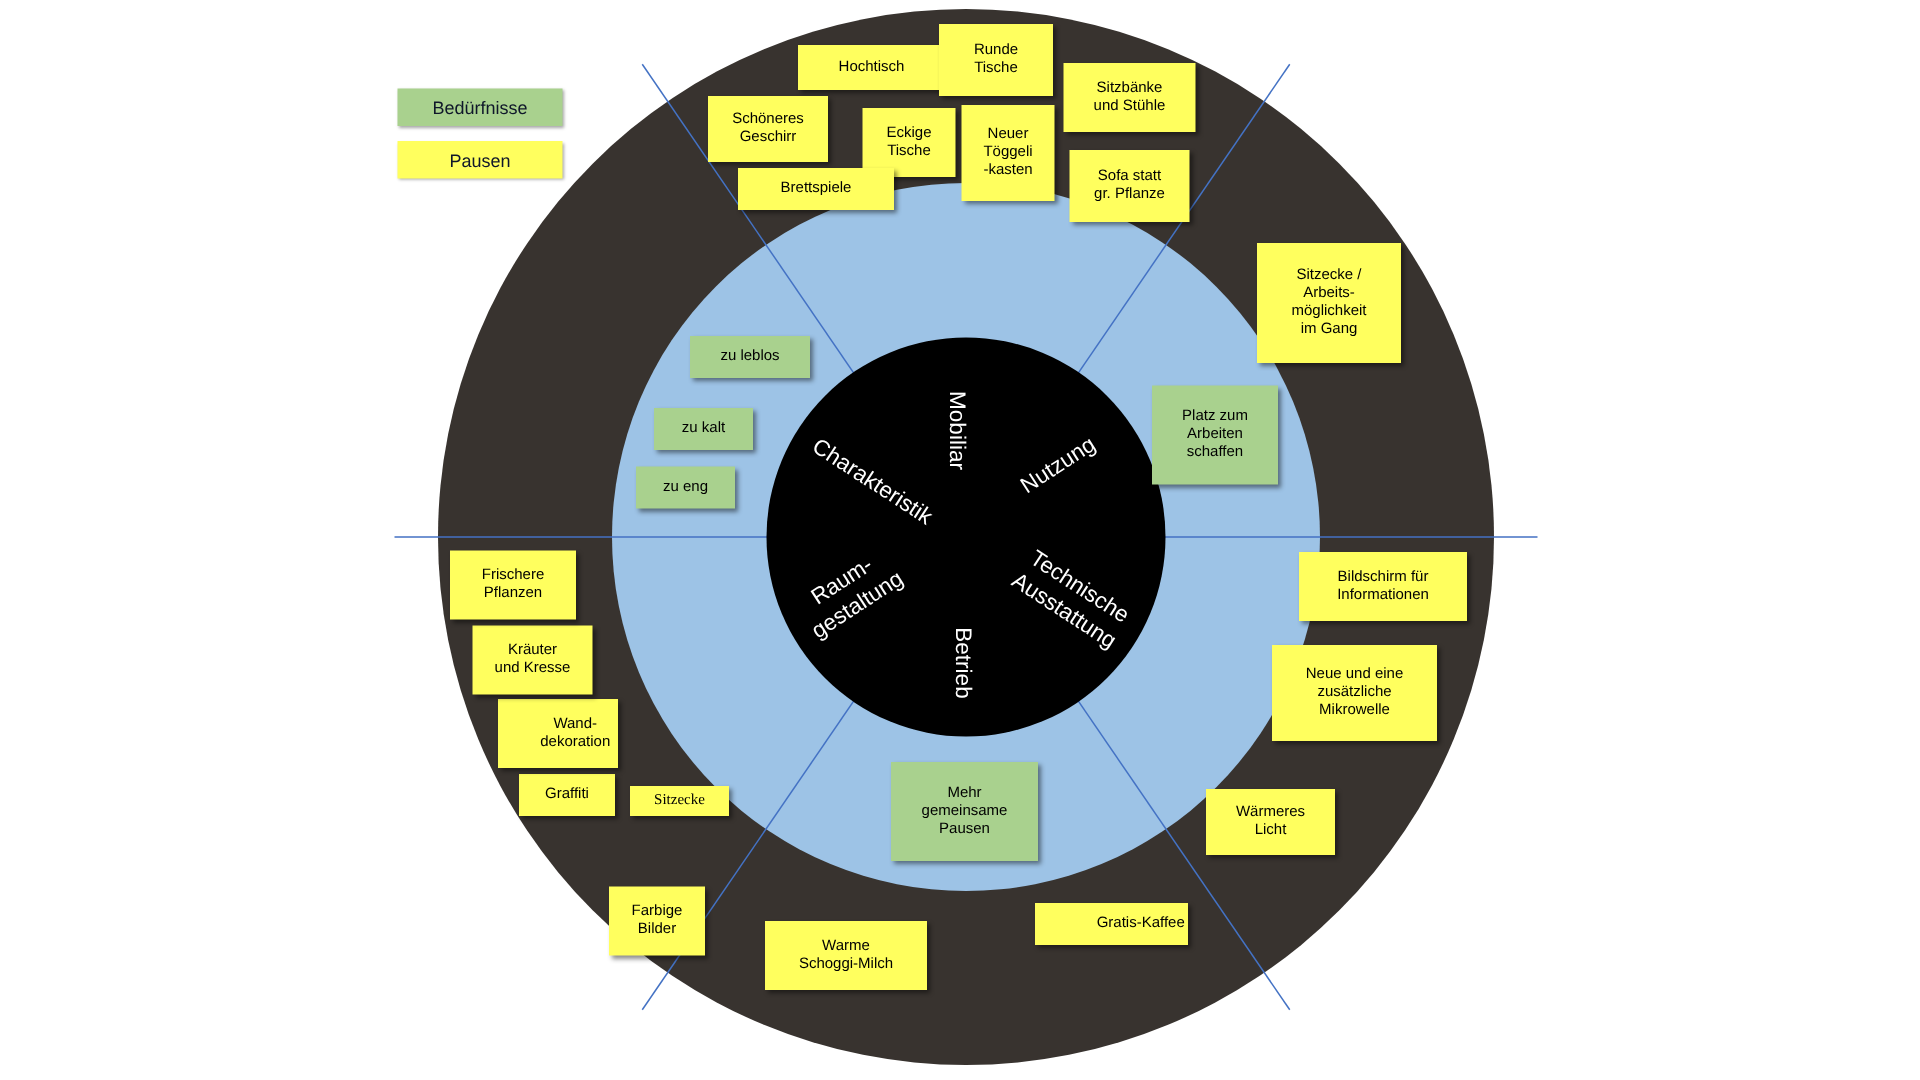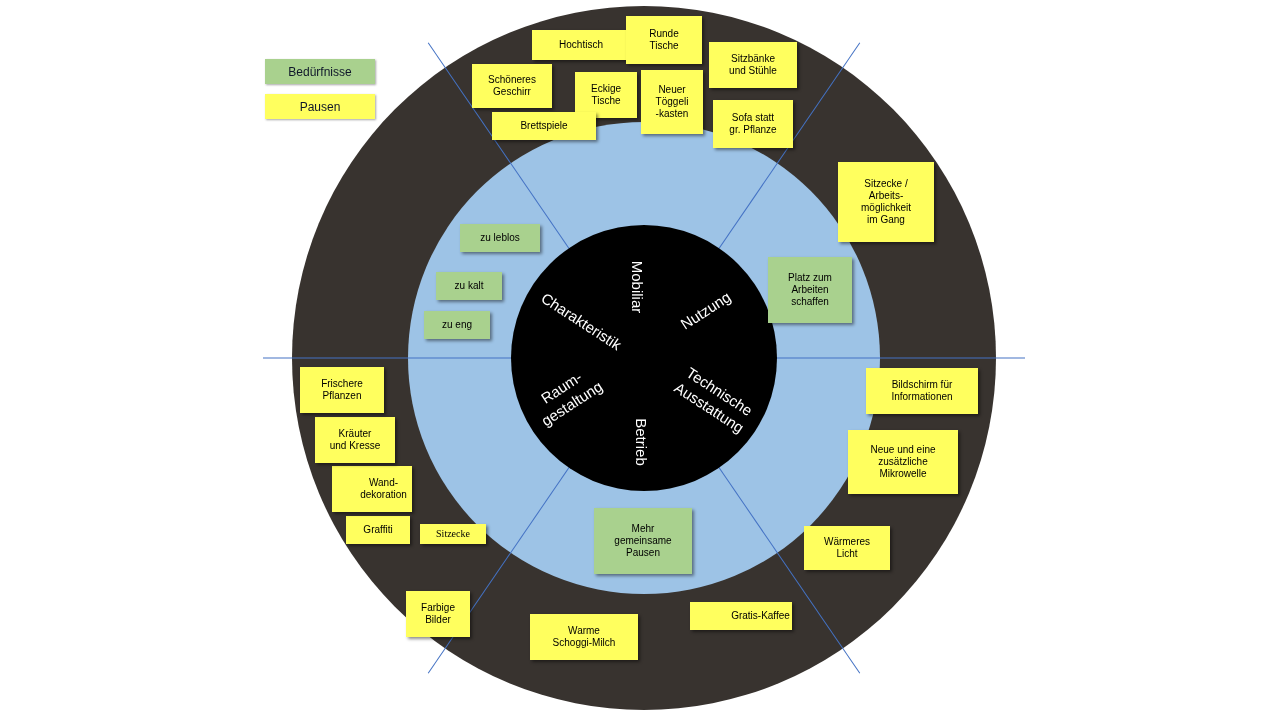--- a/index.html
+++ b/index.html
@@ -87,21 +87,21 @@
 Informationen</div>
   <div class="note idea" style="left:848px;top:430px;width:110px;height:64px;">Neue und eine
 zusätzliche
 Mikrowelle</div>
   <div class="note idea" style="left:804px;top:526px;width:86px;height:44px;">Wärmeres
 Licht</div>
   <div class="note idea" style="left:690px;top:602px;width:102px;height:28px;padding-left:40px;">Gratis-Kaffee</div>
   <div class="note need" style="left:594px;top:508px;width:98px;height:66px;">Mehr
 gemeinsame
 Pausen</div>
-  <div class="note idea" style="left:510px;top:614px;width:108px;height:46px;margin-left:20px;">Warme
+  <div class="note idea" style="left:510px;top:614px;width:108px;height:46px;">Warme
 Schoggi-Milch</div>
   <div class="note idea" style="left:406px;top:563px;width:64px;height:46px;margin-top:28px;">Farbige
 Bilder</div>
   <div class="note idea" style="left:420px;top:524px;width:66px;height:20px;font-family:Liberation Serif, serif;">Sitzecke</div>
   <div class="note idea" style="left:346px;top:516px;width:64px;height:28px;">Graffiti</div>
   <div class="note idea" style="left:332px;top:466px;width:80px;height:46px;padding-left:24px;">Wand-
 dekoration</div>
   <div class="note idea" style="left:315px;top:417px;width:80px;height:46px;">Kräuter
 und Kresse</div>
   <div class="note idea" style="left:300px;top:367px;width:84px;height:46px;">Frischere

